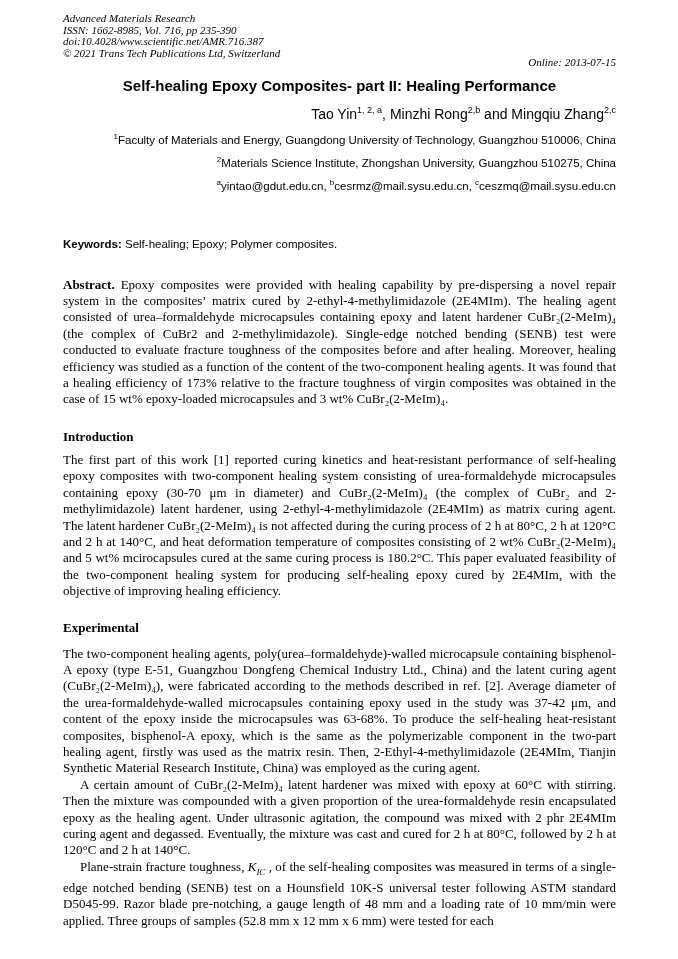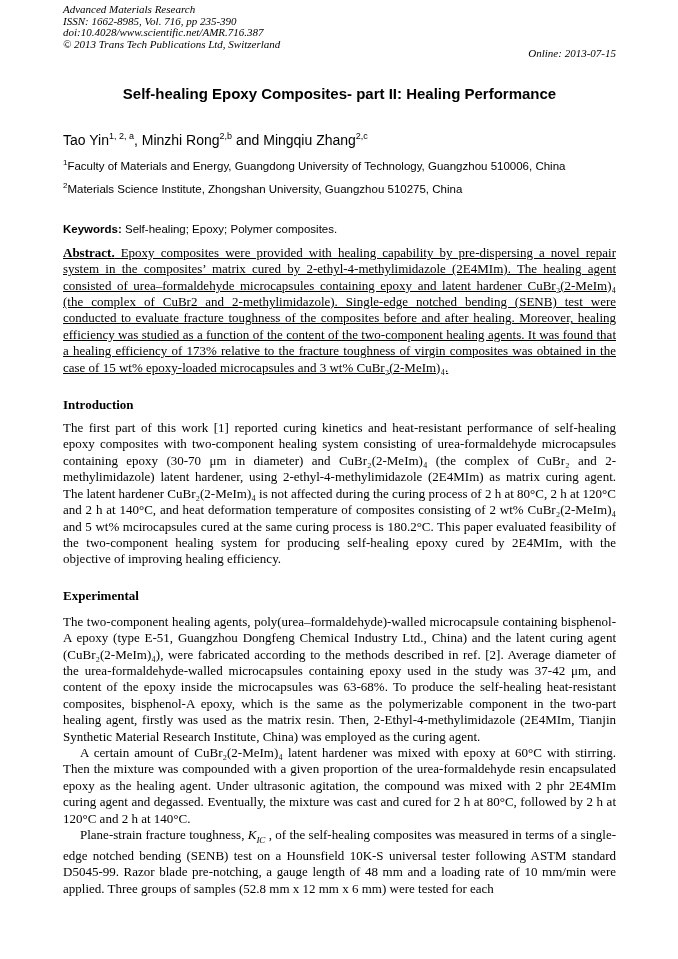--- a/index.html
+++ b/index.html
@@ -3,75 +3,75 @@
 <meta charset="utf-8">
 <style>
   html, body { margin: 0; padding: 0; background: #e8e8e8; }
   .page {
     position: relative;
     width: 678px;
     height: 959px;
     margin: 0 auto;
     background: #ffffff;
     box-sizing: border-box;
-    padding: 4px 62px 0 63px;
+    padding: 13px 62px 0 63px;
     color: #000;
     font-family: "Liberation Serif", "DejaVu Serif", serif;
     overflow: hidden;
   }
   
   .journal-header {
     display: flex;
     justify-content: space-between;
     align-items: flex-start;
     font-style: italic;
     font-size: 11px;
     line-height: 11.5px;
   }
   .journal-right { white-space: nowrap; margin-top: 44px; }
   
   .title {
-    margin: 25px 0 0 0;
+    margin: 8px 0 0 0;
     text-align: center;
     font-family: "Liberation Sans", "DejaVu Sans", sans-serif;
     font-weight: bold;
     font-size: 15px;
     line-height: 18px;
   }
   .authors {
-    margin-top: 24px;
-    text-align: left;
+    margin-top: 6px;
+    text-align: right;
     font-family: "Liberation Sans", "DejaVu Sans", sans-serif;
     font-size: 14px;
     line-height: 18px;
   }
   .authors sup { font-size: 9px; }
   .affiliations {
     margin-top: 5px;
-    text-align: left;
+    text-align: right;
     font-family: "Liberation Sans", "DejaVu Sans", sans-serif;
     font-size: 11.5px;
     line-height: 20px;
   }
   .affiliations sup { font-size: 8px; }
   .keywords {
-    margin-top: 23px;
+    margin-top: 41px;
     font-family: "Liberation Sans", "DejaVu Sans", sans-serif;
     font-size: 11.5px;
     line-height: 14px;
   }
   .keywords b { font-weight: bold; }
   
   .body-text {
     margin: 0;
     font-size: 13px;
     line-height: 16.4px;
     text-align: justify;
   }
-  .abstract { margin-top: 9px; text-decoration: underline; }
+  .abstract { margin-top: 26px; }
   .section-heading {
     margin: 21px 0 8px 0;
     font-size: 13px;
     font-weight: bold;
     line-height: 15px;
     font-family: Liberation Serif, serif;
   }
   .section-heading.exp { margin-top: 20px; margin-bottom: 11px; }
   .indent { text-indent: 17px; }
   .kic { font-style: italic; }
@@ -81,32 +81,33 @@
 </head>
 <body>
 
 <div class="page">
 
   <div class="journal-header">
     <div class="journal-left">
       <div>Advanced Materials Research</div>
       <div>ISSN: 1662-8985, Vol. 716, pp 235-390</div>
       <div>doi:10.4028/www.scientific.net/AMR.716.387</div>
-      <div>© 2013 Trans Tech Publications Ltd, Switzerland</div>
+      <div>© 2021 Trans Tech Publications Ltd, Switzerland</div>
     </div>
     <div class="journal-right">Online: 2013-07-15</div>
   </div>
 
   <h1 class="title">Self-healing Epoxy Composites- part II: Healing Performance</h1>
 
   <div class="authors"><span>Tao Yin</span><sup>1, 2, a</sup><span>, </span><span>Minzhi Rong</span><sup>2,b</sup><span> and </span><span>Mingqiu Zhang</span><sup>2,c</sup></div>
 
   <div class="affiliations">
     <div><sup>1</sup><span>Faculty of Materials and Energy, Guangdong University of Technology, Guangzhou 510006, China</span></div>
     <div><sup>2</sup><span>Materials Science Institute, Zhongshan University, Guangzhou 510275, China</span></div>
+    <div><sup>a</sup><span>yintao@gdut.edu.cn, </span><sup>b</sup><span>cesrmz@mail.sysu.edu.cn, </span><sup>c</sup><span>ceszmq@mail.sysu.edu.cn</span></div>
   </div>
 
   <div class="keywords"><b class="lead">Keywords:</b><span> Self-healing; Epoxy; Polymer composites.</span></div>
 
   <p class="body-text abstract"><b class="lead">Abstract.</b><span> Epoxy composites were provided with healing capability by pre-dispersing a novel repair system in the composites’ matrix cured by 2-ethyl-4-methylimidazole (2E4MIm). The healing agent consisted of urea–formaldehyde microcapsules containing epoxy and latent hardener CuBr₂(2-MeIm)₄ (the complex of CuBr2 and 2-methylimidazole). Single-edge notched bending (SENB) test were conducted to evaluate fracture toughness of the composites before and after healing. Moreover, healing efficiency was studied as a function of the content of the two-component healing agents. It was found that a healing efficiency of 173% relative to the fracture toughness of virgin composites was obtained in the case of 15 wt% epoxy-loaded microcapsules and 3 wt% CuBr₂(2-MeIm)₄.</span></p>
 
   <h2 class="section-heading">Introduction</h2>
   <p class="body-text">The first part of this work [1] reported curing kinetics and heat-resistant performance of self-healing epoxy composites with two-component healing system consisting of urea-formaldehyde microcapsules containing epoxy (30-70 μm in diameter) and CuBr₂(2-MeIm)₄ (the complex of CuBr₂ and 2-methylimidazole) latent hardener, using 2-ethyl-4-methylimidazole (2E4MIm) as matrix curing agent. The latent hardener CuBr₂(2-MeIm)₄ is not affected during the curing process of 2 h at 80°C, 2 h at 120°C and 2 h at 140°C, and heat deformation temperature of composites consisting of 2 wt% CuBr₂(2-MeIm)₄ and 5 wt% mcirocapsules cured at the same curing process is 180.2°C. This paper evaluated feasibility of the two-component healing system for producing self-healing epoxy cured by 2E4MIm, with the objective of improving healing efficiency.</p>
 
   <h2 class="section-heading exp">Experimental</h2>

